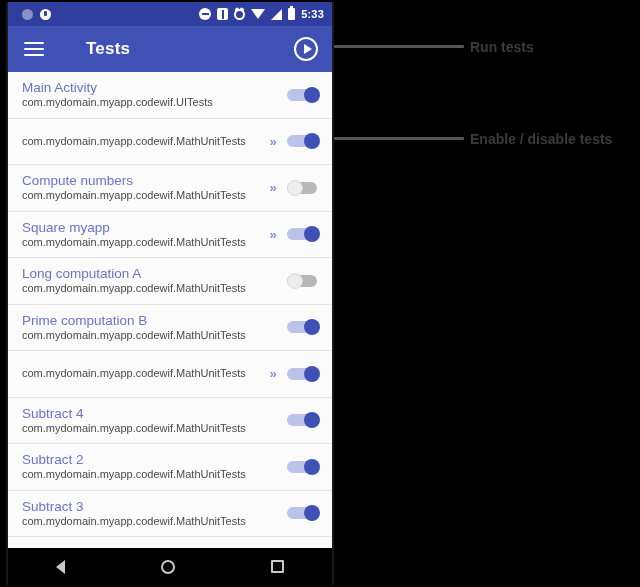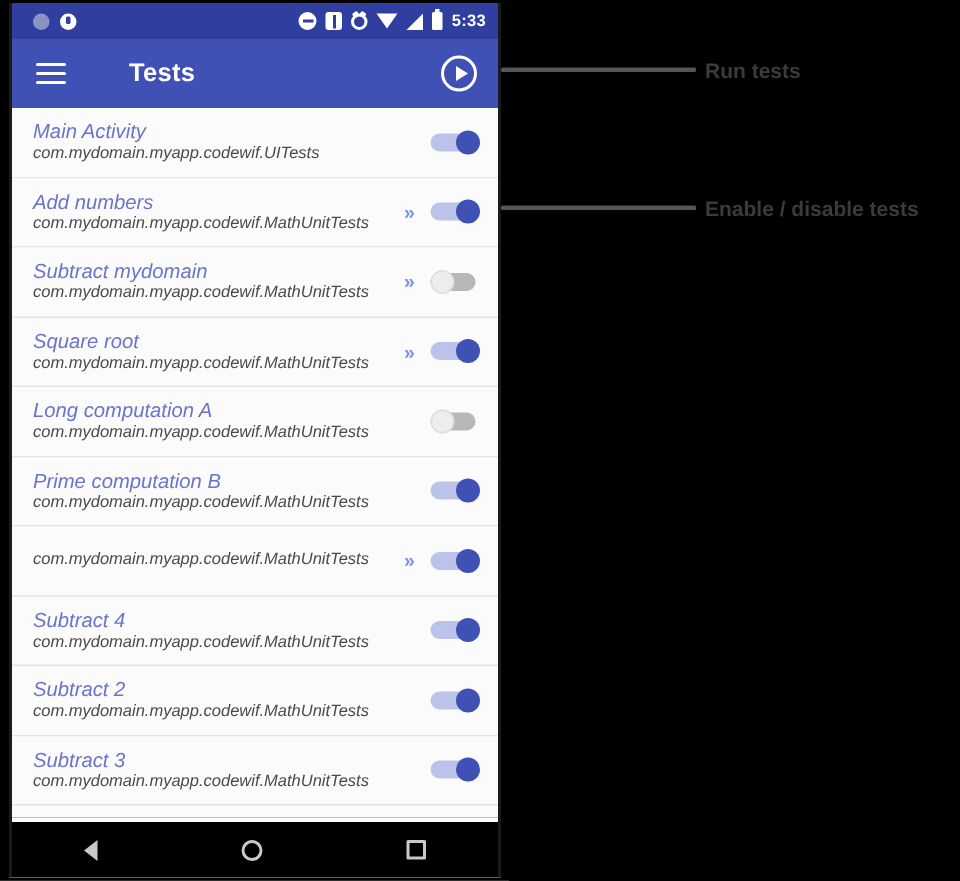--- a/index.html
+++ b/index.html
@@ -168,21 +168,21 @@
   }
   .row {
     height: 46.5px;
     background: #fbfbfb;
     border-bottom: 1px solid #e4e4e4;
     display: flex;
     align-items: center;
     padding: 0 12px 0 14px;
     cursor: pointer;
   }
-  .row-texts { flex: 1 1 auto; min-width: 0; font-style: italic; }
+  .row-texts { flex: 1 1 auto; min-width: 0; }
   .row-title {
     color: #6b74c9;
     font-size: 13.5px;
     line-height: 16px;
     white-space: nowrap;
   }
   .row-sub {
     color: #4a4a4a;
     font-size: 11px;
     line-height: 13px;
@@ -311,43 +311,42 @@
             <div class="row-sub">com.mydomain.myapp.codewif.UITests</div>
           </div>
           <div class="chev hidden">»</div>
           <div class="toggle on">
             <span class="track"></span>
             <span class="thumb"></span>
           </div>
         </div>
         <div class="row">
           <div class="row-texts">
-            <div class="row-title">Add numbers</div>
             <div class="row-sub">com.mydomain.myapp.codewif.MathUnitTests</div>
           </div>
           <div class="chev">»</div>
           <div class="toggle on">
             <span class="track"></span>
             <span class="thumb"></span>
           </div>
         </div>
         <div class="row">
           <div class="row-texts">
-            <div class="row-title">Subtract mydomain</div>
+            <div class="row-title">Compute numbers</div>
             <div class="row-sub">com.mydomain.myapp.codewif.MathUnitTests</div>
           </div>
           <div class="chev">»</div>
           <div class="toggle off">
             <span class="track"></span>
             <span class="thumb"></span>
           </div>
         </div>
         <div class="row">
           <div class="row-texts">
-            <div class="row-title">Square root</div>
+            <div class="row-title">Square myapp</div>
             <div class="row-sub">com.mydomain.myapp.codewif.MathUnitTests</div>
           </div>
           <div class="chev">»</div>
           <div class="toggle on">
             <span class="track"></span>
             <span class="thumb"></span>
           </div>
         </div>
         <div class="row">
           <div class="row-texts">

